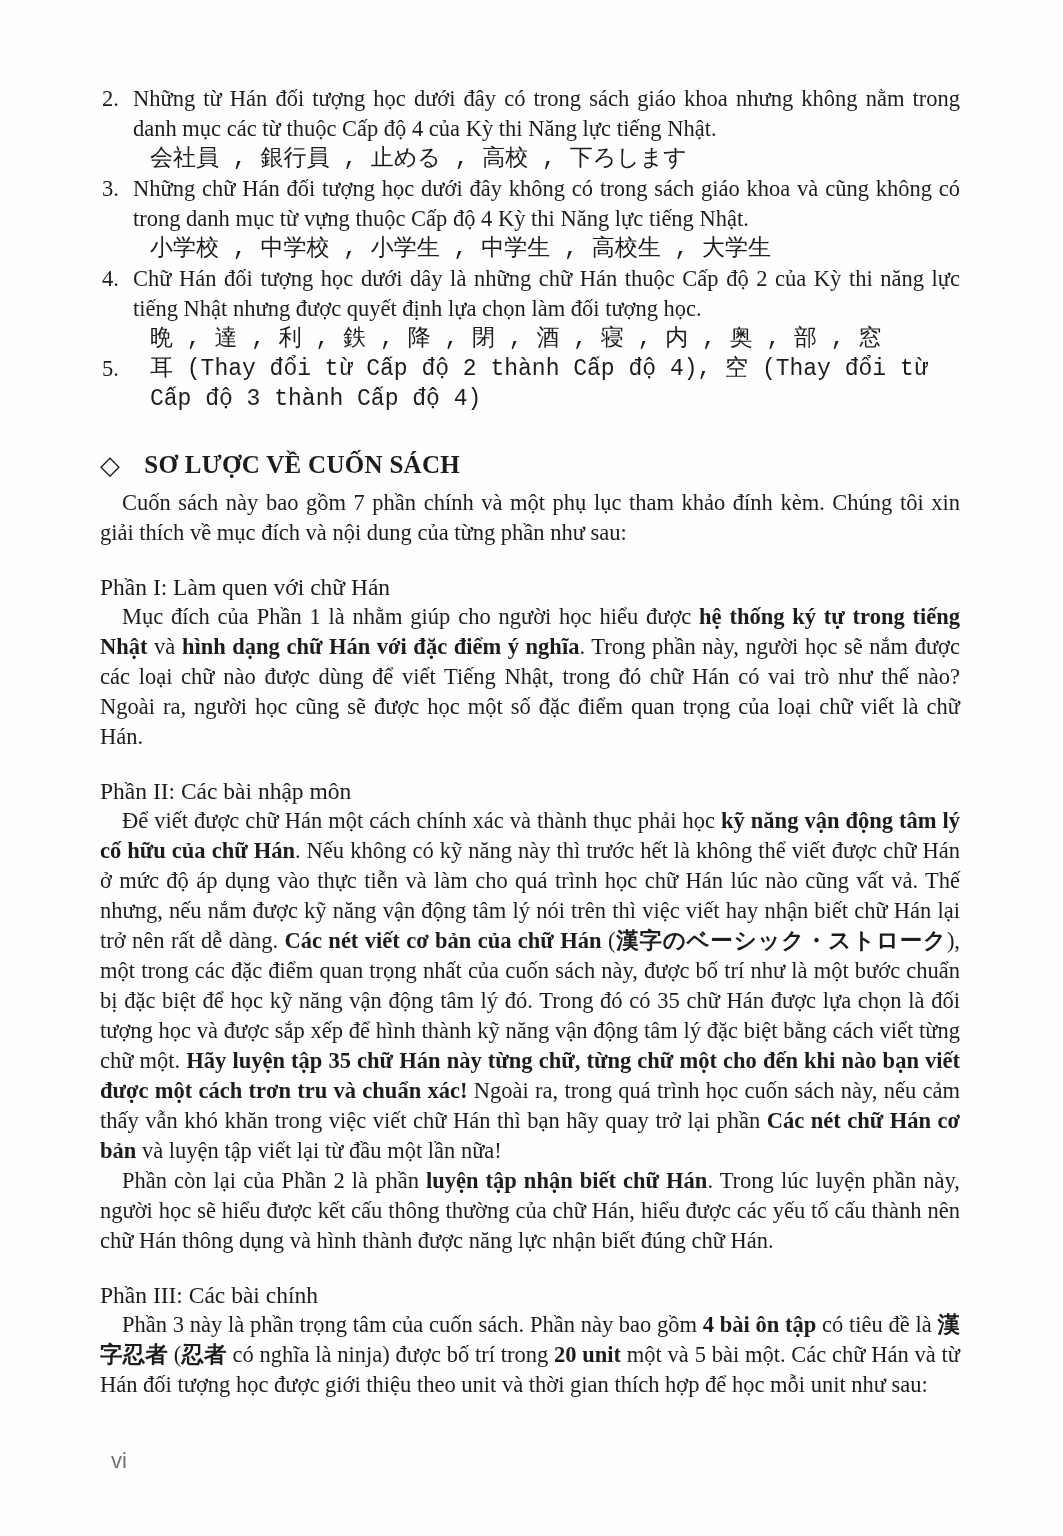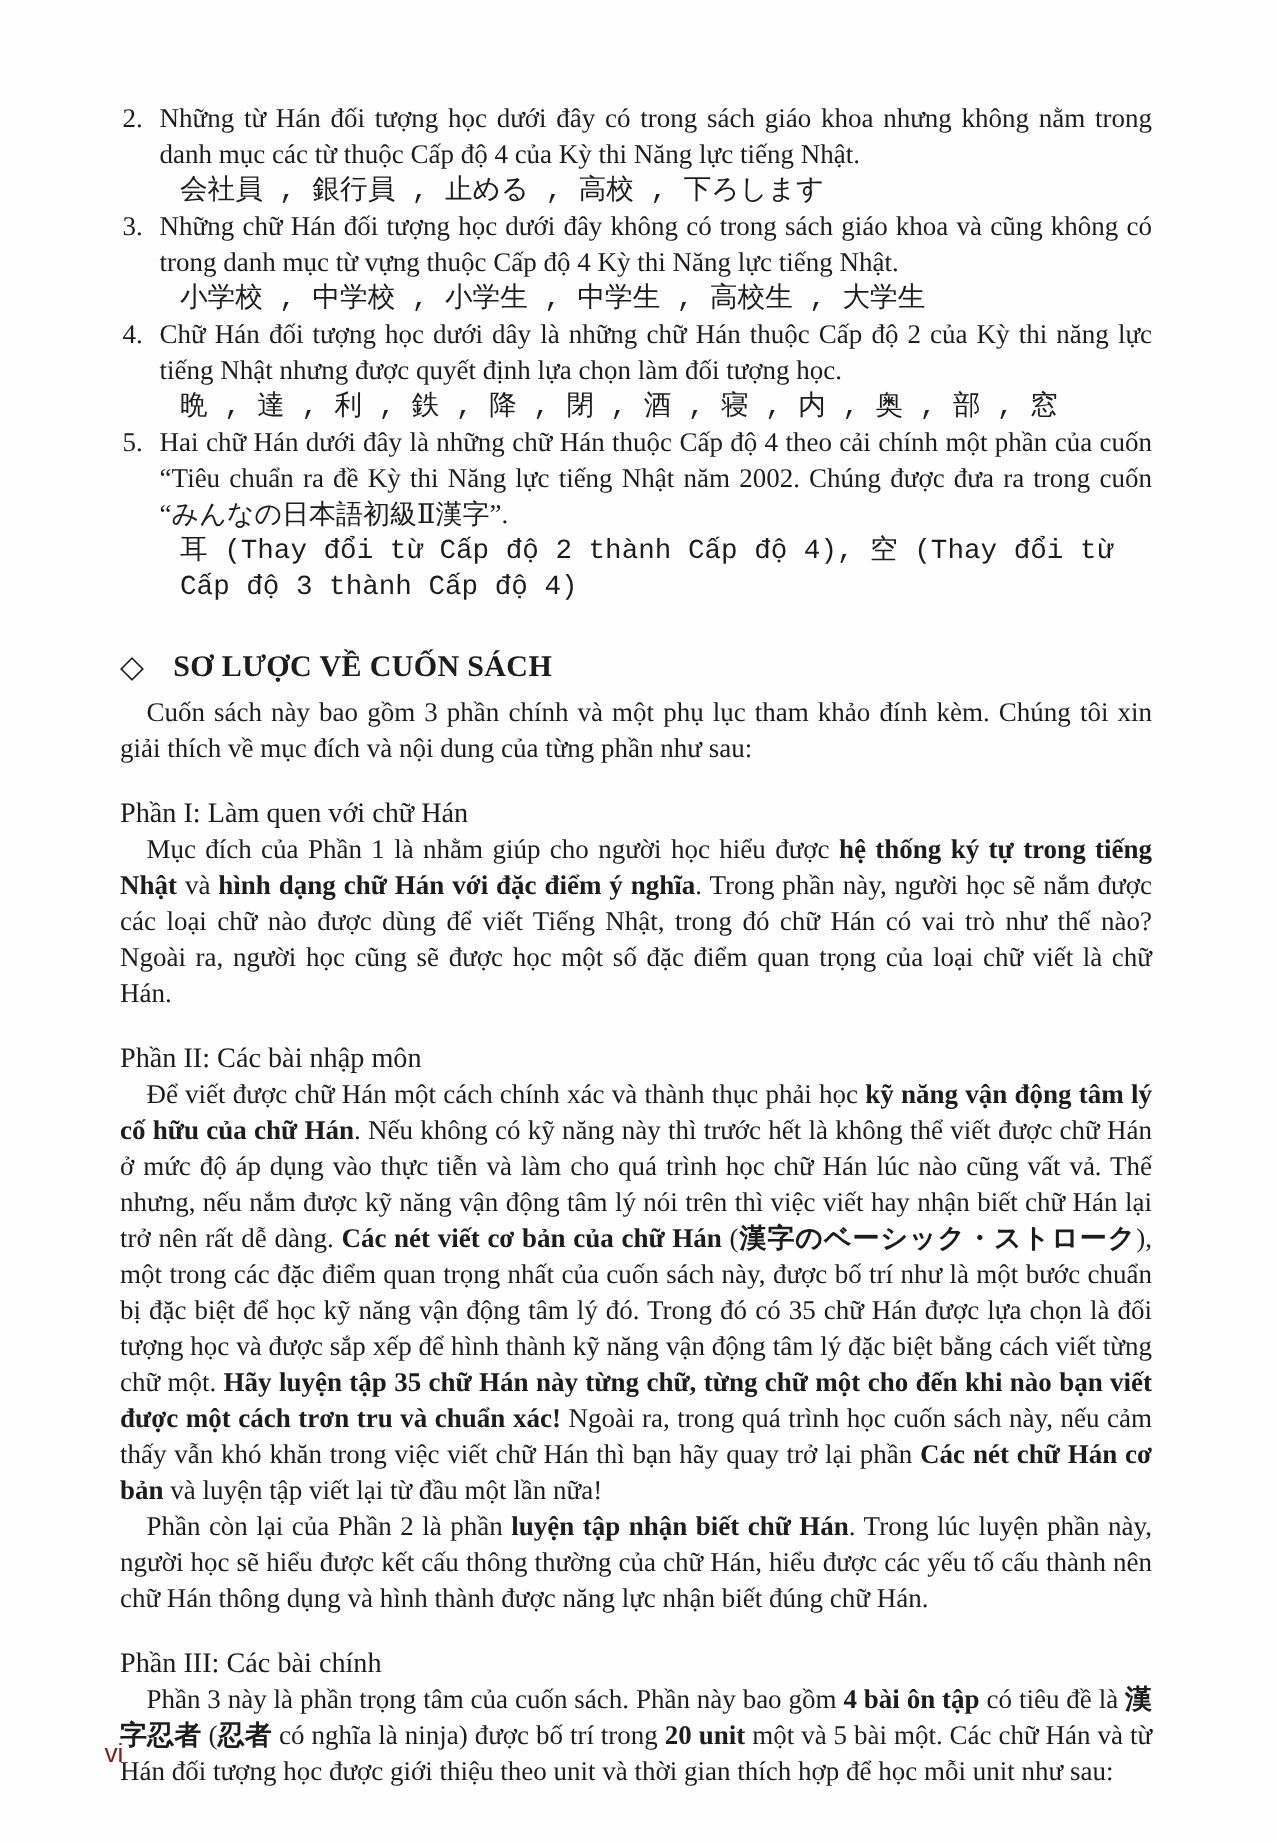--- a/index.html
+++ b/index.html
@@ -58,25 +58,25 @@
   .section-heading {
     margin: 24px 0 0 0;
     font-size: 23.5px;
     line-height: 30px;
     font-weight: normal;
   }
   .indent { text-indent: 22px; }
   .b { font-weight: bold; }
   .page-footer {
     position: absolute;
-    left: 87px;
+    left: 111px;
     bottom: 62px;
     font-family: "Liberation Sans", "DejaVu Sans", sans-serif;
     font-size: 22px;
-    color: #7f1d1d;
+    color: #737373;
   }
 </style>
 </head>
 <body>
 
 <div class="page">
   <div class="content">
 
     <div class="list-item">
       <span class="num">2.</span>
@@ -91,28 +91,27 @@
     </div>
 
     <div class="list-item">
       <span class="num">4.</span>
       <div class="li-text">Chữ Hán đối tượng học dưới dây là những chữ Hán thuộc Cấp độ 2 của Kỳ thi năng lực tiếng Nhật nhưng được quyết định lựa chọn làm đối tượng học.</div>
       <div class="jp-line">晩 , 達 , 利 , 鉄 , 降 , 閉 , 酒 , 寝 , 内 , 奥 , 部 , 窓</div>
     </div>
 
     <div class="list-item">
       <span class="num">5.</span>
-      <div class="li-text">Hai chữ Hán dưới đây là những chữ Hán thuộc Cấp độ 4 theo cải chính một phần của cuốn “Tiêu chuẩn ra đề Kỳ thi Năng lực tiếng Nhật năm 2002. Chúng được đưa ra trong cuốn “みんなの日本語初級Ⅱ漢字”.</div>
       <div class="jp-line">耳 (Thay đổi từ Cấp độ 2 thành Cấp độ 4), 空 (Thay đổi từ Cấp độ 3 thành Cấp độ 4)</div>
     </div>
 
     <h2 class="overview-heading">
       <span class="diamond">◇</span><span>SƠ LƯỢC VỀ CUỐN SÁCH</span>
     </h2>
-    <p class="para indent">Cuốn sách này bao gồm 3 phần chính và một phụ lục tham khảo đính kèm. Chúng tôi xin giải thích về mục đích và nội dung của từng phần như sau:</p>
+    <p class="para indent">Cuốn sách này bao gồm 7 phần chính và một phụ lục tham khảo đính kèm. Chúng tôi xin giải thích về mục đích và nội dung của từng phần như sau:</p>
 
     <h3 class="section-heading">Phần I: Làm quen với chữ Hán</h3>
     <p class="para indent"><span>Mục đích của Phần 1 là nhằm giúp cho người học hiểu được </span><span class="b">hệ thống ký tự trong tiếng Nhật</span><span> và </span><span class="b">hình dạng chữ Hán với đặc điểm ý nghĩa</span><span>. Trong phần này, người học sẽ nắm được các loại chữ nào được dùng để viết Tiếng Nhật, trong đó chữ Hán có vai trò như thế nào? Ngoài ra, người học cũng sẽ được học một số đặc điểm quan trọng của loại chữ viết là chữ Hán.</span></p>
 
     <h3 class="section-heading">Phần II: Các bài nhập môn</h3>
     <p class="para indent"><span>Để viết được chữ Hán một cách chính xác và thành thục phải học </span><span class="b">kỹ năng vận động tâm lý cố hữu của chữ Hán</span><span>. Nếu không có kỹ năng này thì trước hết là không thể viết được chữ Hán ở mức độ áp dụng vào thực tiễn và làm cho quá trình học chữ Hán lúc nào cũng vất vả. Thế nhưng, nếu nắm được kỹ năng vận động tâm lý nói trên thì việc viết hay nhận biết chữ Hán lại trở nên rất dễ dàng. </span><span class="b">Các nét viết cơ bản của chữ Hán</span><span> (</span><span class="b">漢字のベーシック・ストローク</span><span>), một trong các đặc điểm quan trọng nhất của cuốn sách này, được bố trí như là một bước chuẩn bị đặc biệt để học kỹ năng vận động tâm lý đó. Trong đó có 35 chữ Hán được lựa chọn là đối tượng học và được sắp xếp để hình thành kỹ năng vận động tâm lý đặc biệt bằng cách viết từng chữ một. </span><span class="b">Hãy luyện tập 35 chữ Hán này từng chữ, từng chữ một cho đến khi nào bạn viết được một cách trơn tru và chuẩn xác!</span><span> Ngoài ra, trong quá trình học cuốn sách này, nếu cảm thấy vẫn khó khăn trong việc viết chữ Hán thì bạn hãy quay trở lại phần </span><span class="b">Các nét chữ Hán cơ bản</span><span> và luyện tập viết lại từ đầu một lần nữa!</span></p>
     <p class="para indent"><span>Phần còn lại của Phần 2 là phần </span><span class="b">luyện tập nhận biết chữ Hán</span><span>. Trong lúc luyện phần này, người học sẽ hiểu được kết cấu thông thường của chữ Hán, hiểu được các yếu tố cấu thành nên chữ Hán thông dụng và hình thành được năng lực nhận biết đúng chữ Hán.</span></p>
 
     <h3 class="section-heading">Phần III: Các bài chính</h3>
     <p class="para indent"><span>Phần 3 này là phần trọng tâm của cuốn sách. Phần này bao gồm </span><span class="b">4 bài ôn tập</span><span> có tiêu đề là </span><span class="b">漢字忍者</span><span> (</span><span class="b">忍者</span><span> có nghĩa là ninja) được bố trí trong </span><span class="b">20 unit</span><span> một và 5 bài một. Các chữ Hán và từ Hán đối tượng học được giới thiệu theo unit và thời gian thích hợp để học mỗi unit như sau:</span></p>

